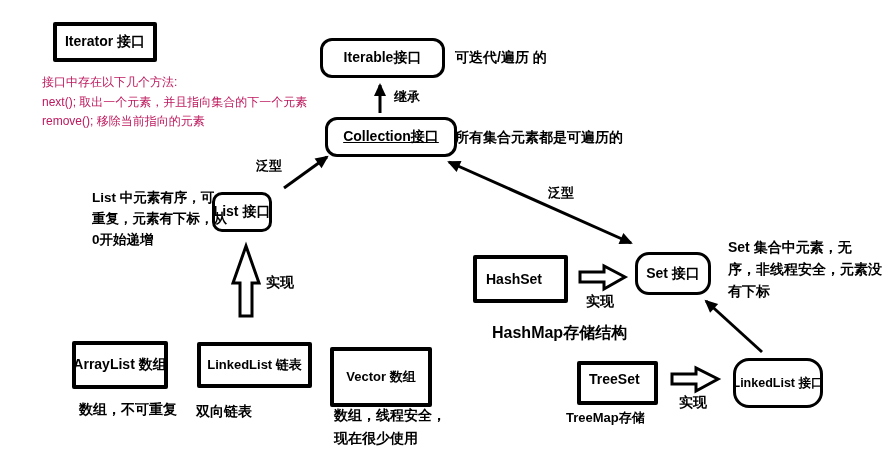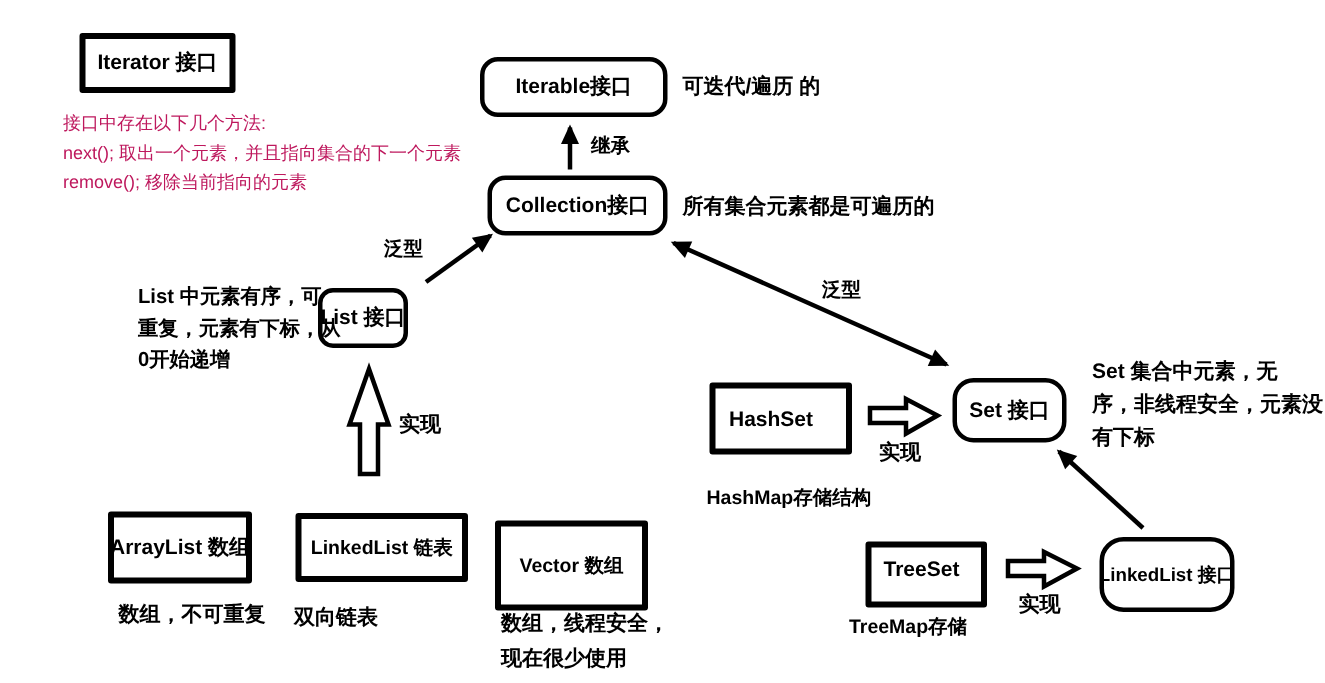--- a/index.html
+++ b/index.html
@@ -70,21 +70,21 @@
 
     <polygon points="580,272 604,272 604,266 625,277 604,289 604,282 580,282" fill="#fff" stroke="#000" stroke-width="3" stroke-linejoin="miter"></polygon>
 
     <polygon points="672,374 696,374 696,368 718,379 696,391 696,384 672,384" fill="#fff" stroke="#000" stroke-width="3" stroke-linejoin="miter"></polygon>
   </svg>
 
   <div class="box" style="left:53px; top:22px; width:104px; height:40px;">Iterator 接口</div>
 
   <div class="rbox" style="left:320px; top:38px; width:125px; height:40px;">Iterable接口</div>
 
-  <div class="rbox" style="left:325px; top:117px; width:120px; height:40px;">Collection接口</div>
+  <div class="rbox" style="left:325px; top:117px; width:132px; height:40px;text-decoration:underline;">Collection接口</div>
 
   <div class="rbox" style="left:212px; top:192px; width:60px; height:40px; border-radius:10px;">List 接口</div>
 
   <div class="rbox" style="left:635px; top:252px; width:76px; height:43px; border-radius:14px;">Set 接口</div>
 
   <div class="rbox" style="left:733px; top:358px; width:90px; height:50px; border-radius:16px; font-size:12.5px;">LinkedList 接口</div>
 
   <div class="box" style="left:473px; top:255px; width:95px; height:48px; justify-content:flex-start; padding-left:9px;">HashSet</div>
 
   <div class="box" style="left:577px; top:361px; width:81px; height:44px; justify-content:flex-start; padding-left:8px; align-items:flex-start; padding-top:6px;">TreeSet</div>
@@ -117,21 +117,21 @@
     <div>重复，元素有下标，从</div>
     <div>0开始递增</div>
   </div>
 
   <div class="note" style="left:728px; top:236px; line-height:22px;">
     <div>Set 集合中元素，无</div>
     <div>序，非线程安全，元素没</div>
     <div>有下标</div>
   </div>
 
-  <div class="note" style="left:471px; top:323px; font-size:13px;">HashMap存储结构</div>
+  <div class="note" style="left:492px; top:323px; font-size:16px;">HashMap存储结构</div>
 
   <div class="note" style="left:566px; top:409px; font-size:13px;">TreeMap存储</div>
 
   <div class="note" style="left:79px; top:401px;">数组，不可重复</div>
 
   <div class="note" style="left:196px; top:403px;">双向链表</div>
 
   <div class="note" style="left:334px; top:404px; line-height:22.5px;">
     <div>数组，线程安全，</div>
     <div>现在很少使用</div>

